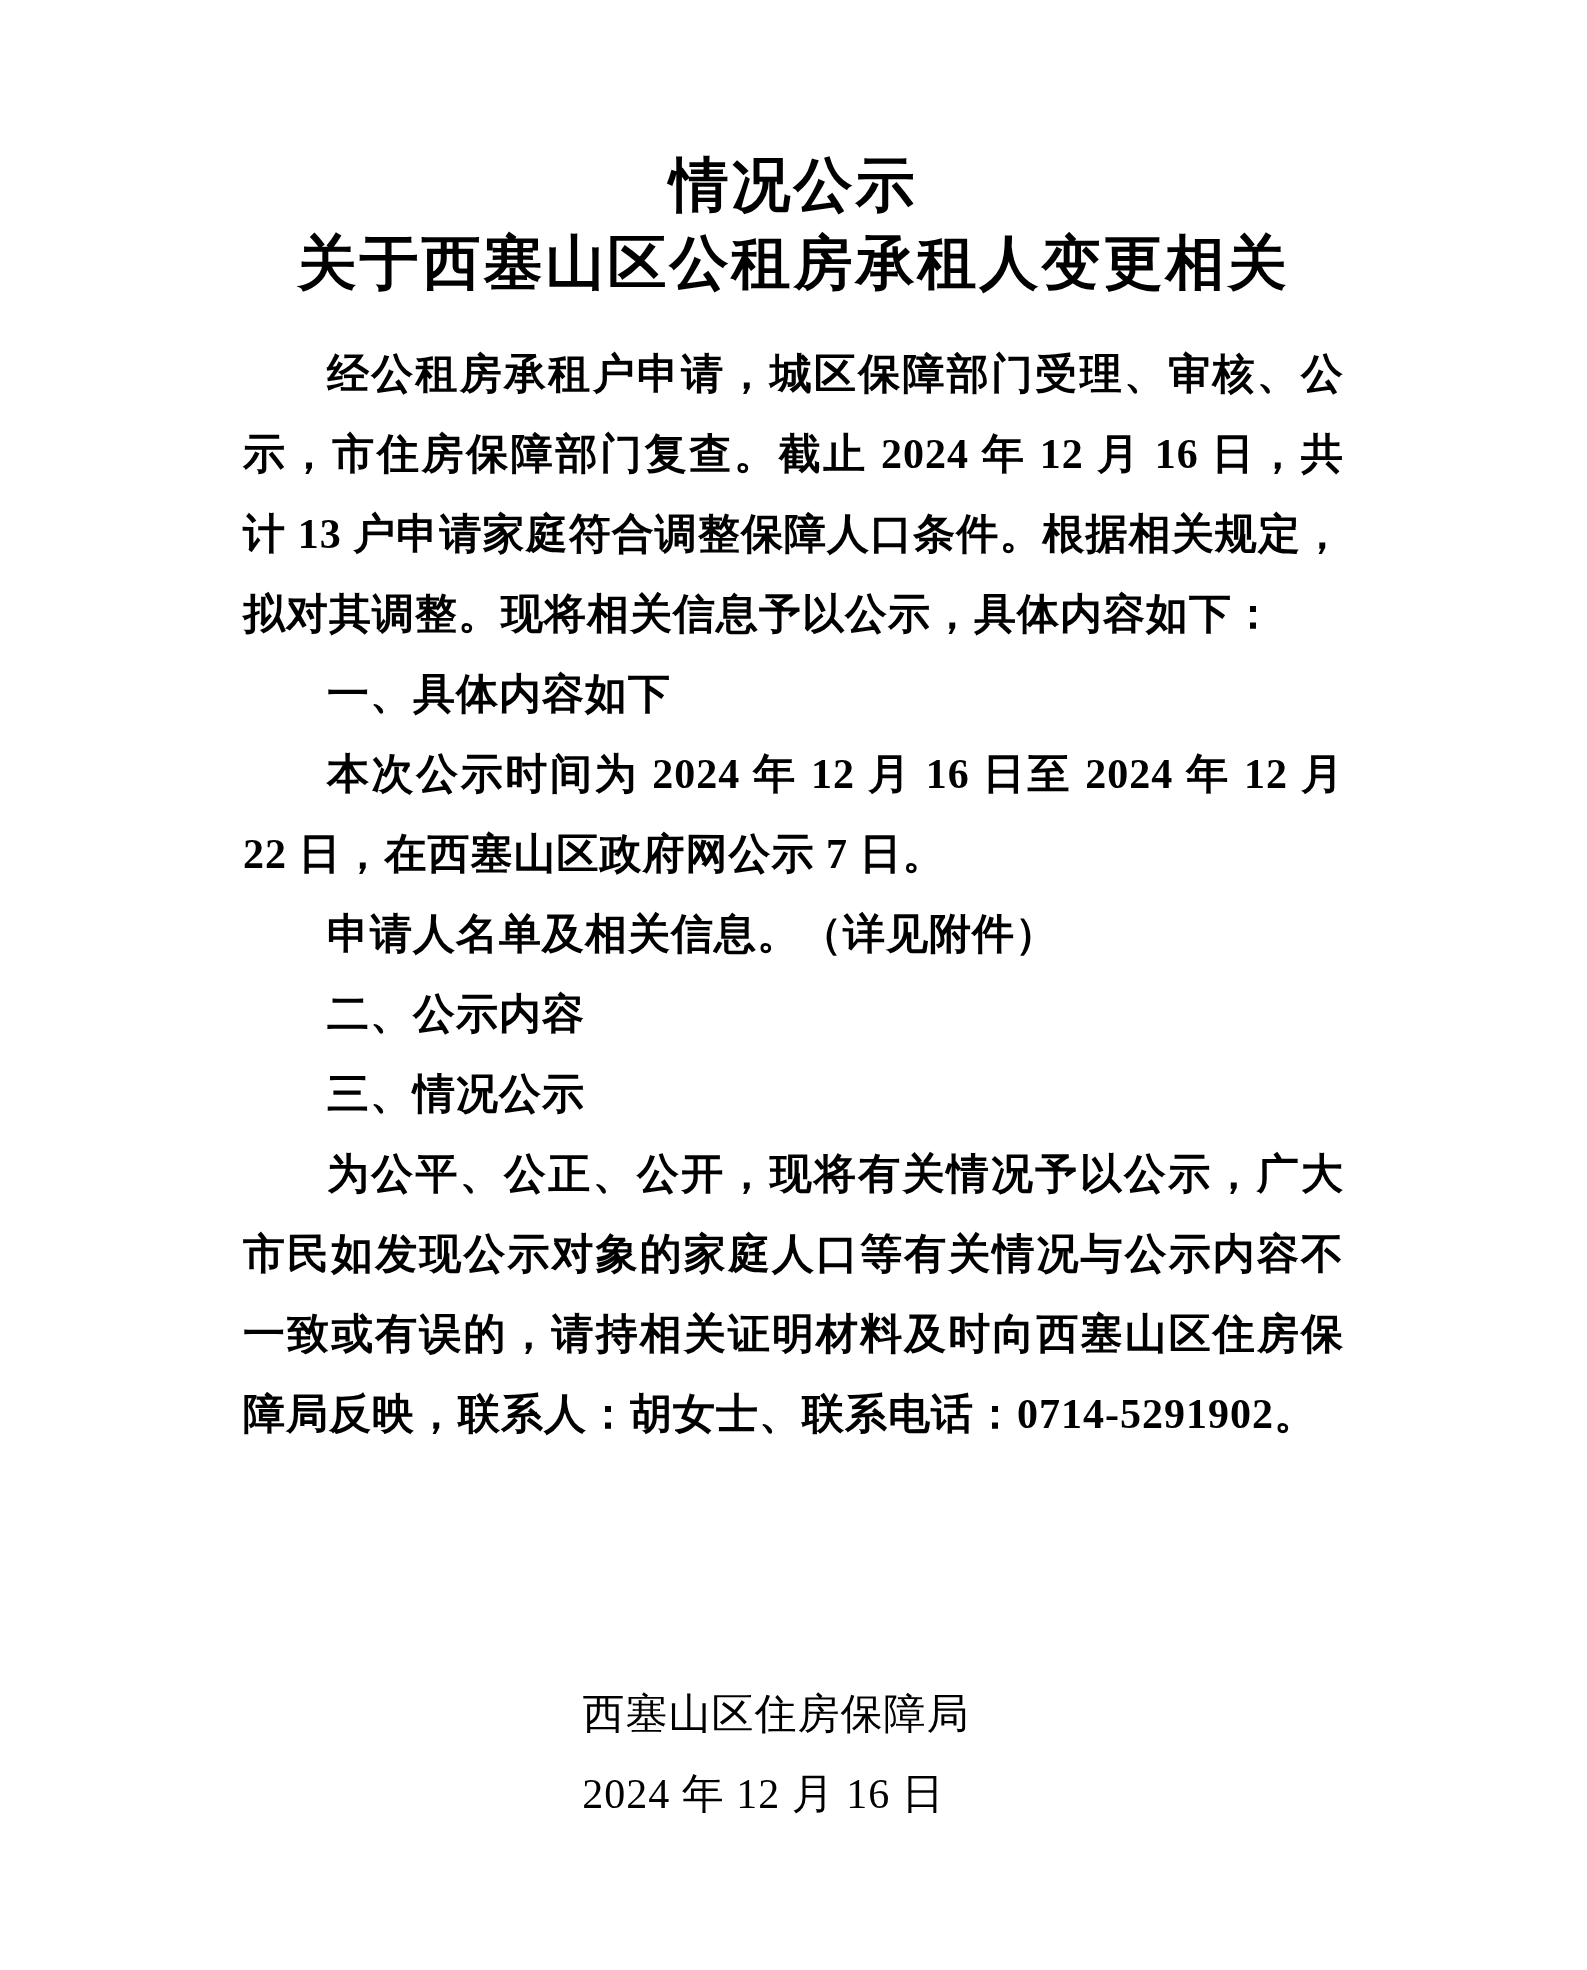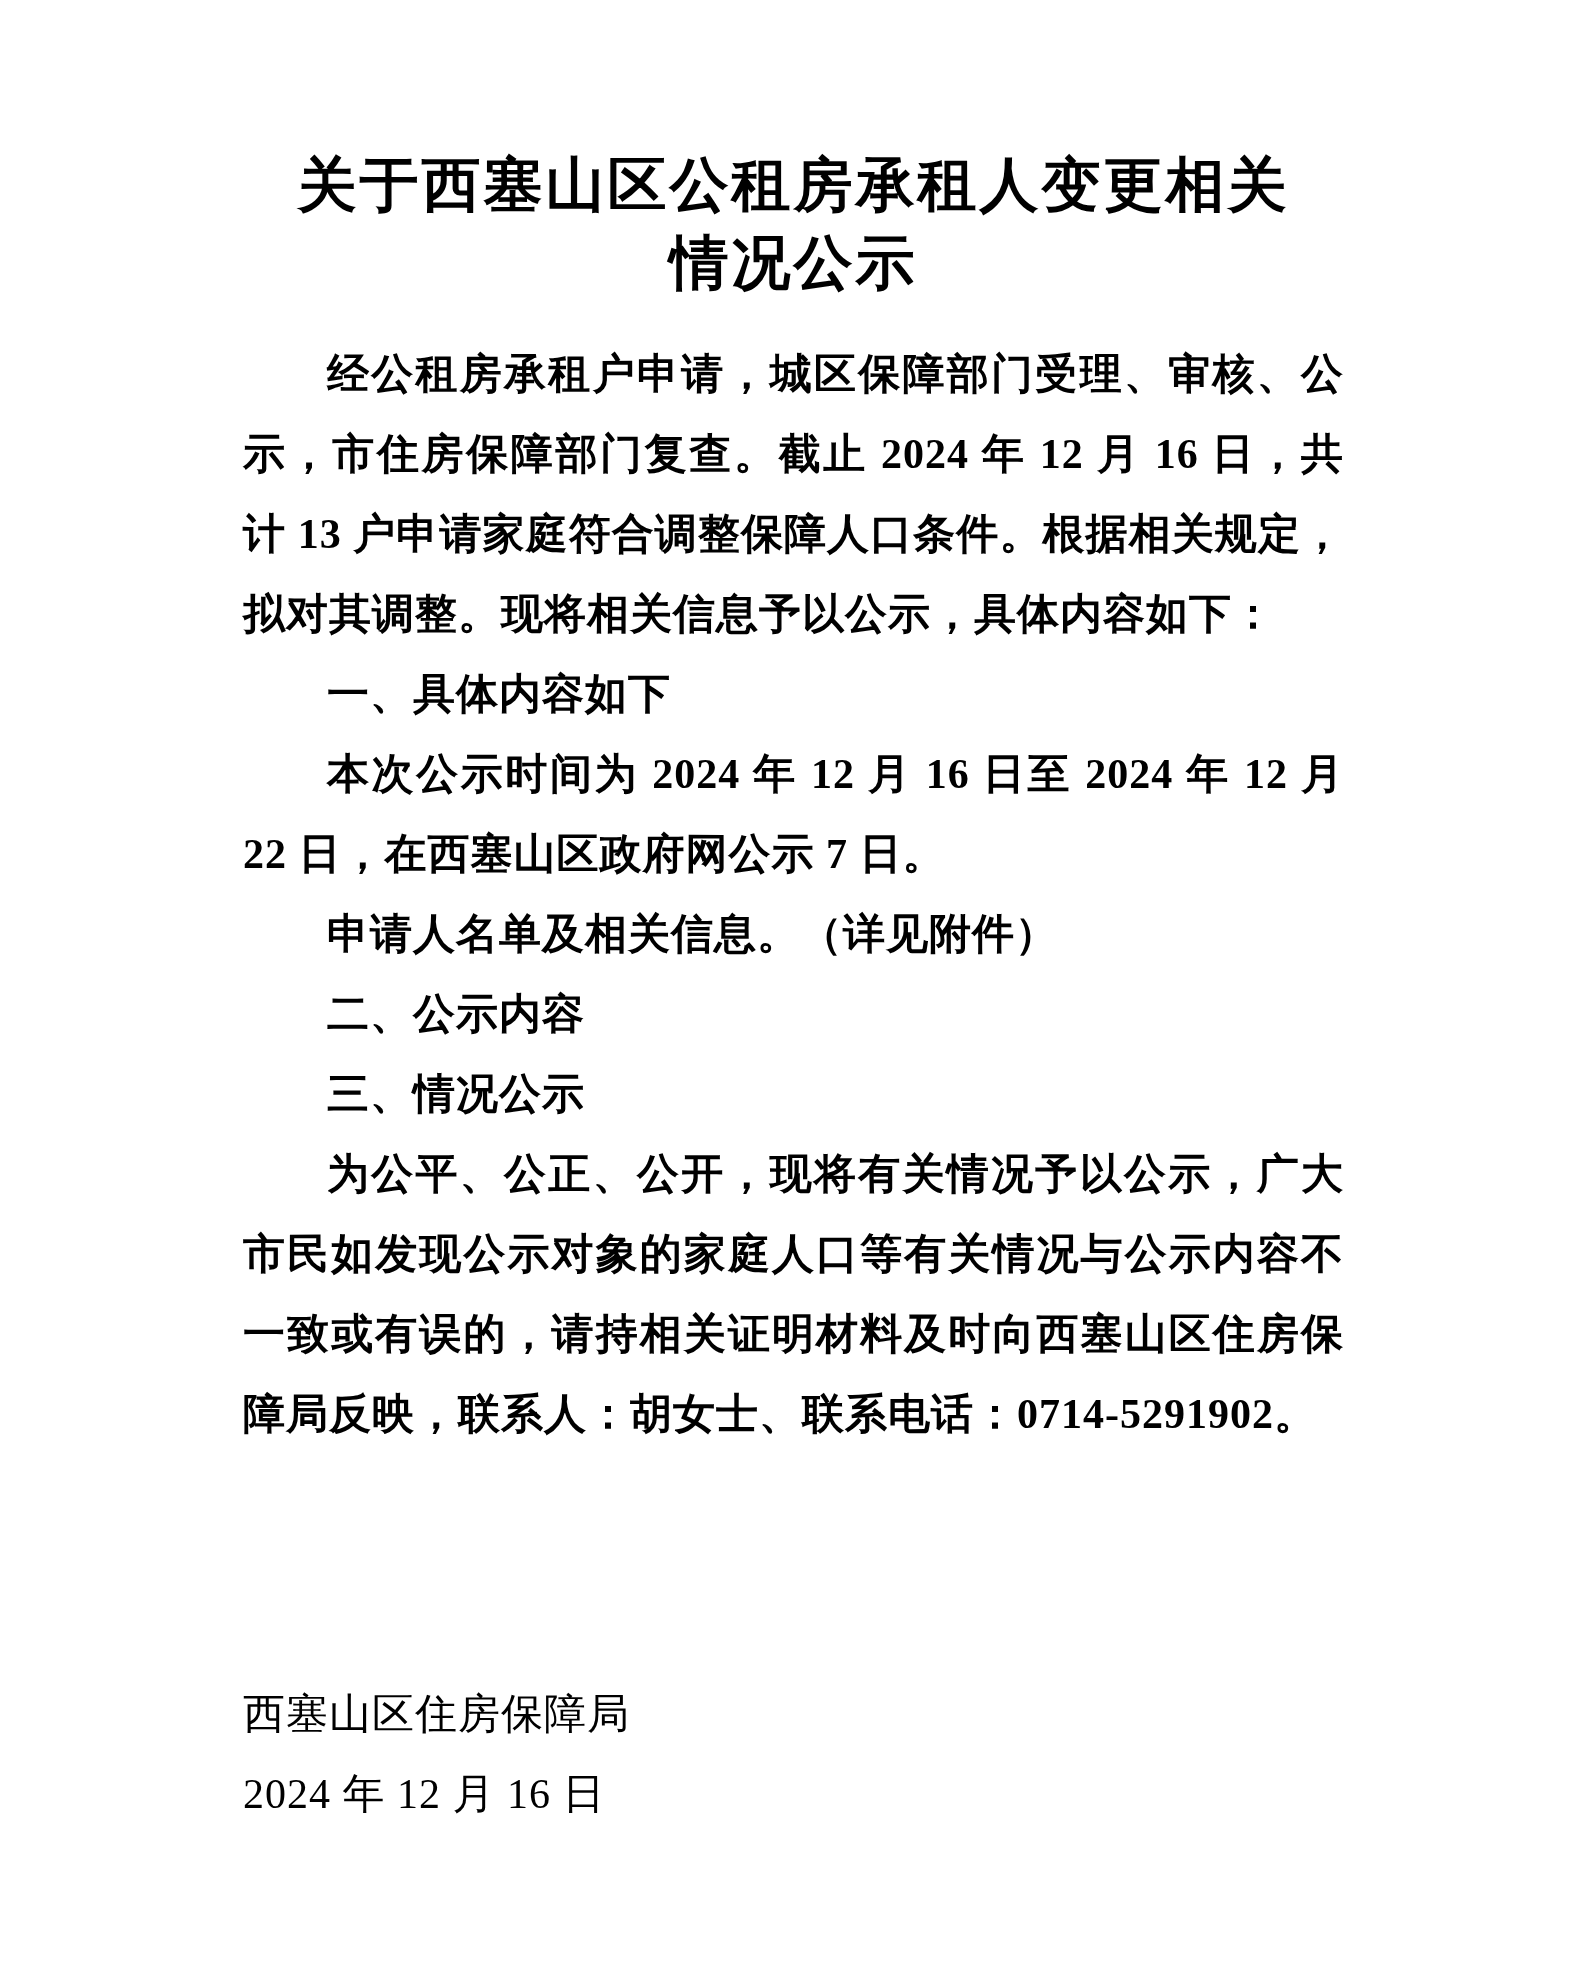--- a/index.html
+++ b/index.html
@@ -39,36 +39,36 @@
     text-align: justify;
     text-indent: 2em;
     font-weight: bold;
   }
   .heading {
     font-weight: bold;
     text-align: left;
   }
   .signature-block {
     margin-top: 220px;
-    text-align: left;
+    text-align: center;
     font-size: 42px;
     line-height: 80px;
     letter-spacing: 1px;
   }
   .sig-org  { padding-right: 35px; }
   .sig-date { padding-right: 60px; }
 </style>
 </head>
 <body>
 
 <div class="page">
 
   <div class="title-block">
+    <div class="title-line">情况公示</div>
     <div class="title-line">关于西塞山区公租房承租人变更相关</div>
-    <div class="title-line">情况公示</div>
   </div>
 
   <div>
     <p class="para">经公租房承租户申请，城区保障部门受理、审核、公示，市住房保障部门复查。截止 2024 年 12 月 16 日，共计 13 户申请家庭符合调整保障人口条件。根据相关规定，拟对其调整。现将相关信息予以公示，具体内容如下：</p>
     <p class="para heading">一、具体内容如下</p>
     <p class="para">本次公示时间为 2024 年 12 月 16 日至 2024 年 12 月 22 日，在西塞山区政府网公示 7 日。</p>
     <p class="para">申请人名单及相关信息。（详见附件）</p>
     <p class="para heading">二、公示内容</p>
     <p class="para heading">三、情况公示</p>
     <p class="para">为公平、公正、公开，现将有关情况予以公示，广大市民如发现公示对象的家庭人口等有关情况与公示内容不一致或有误的，请持相关证明材料及时向西塞山区住房保障局反映，联系人：胡女士、联系电话：0714-5291902。</p>

